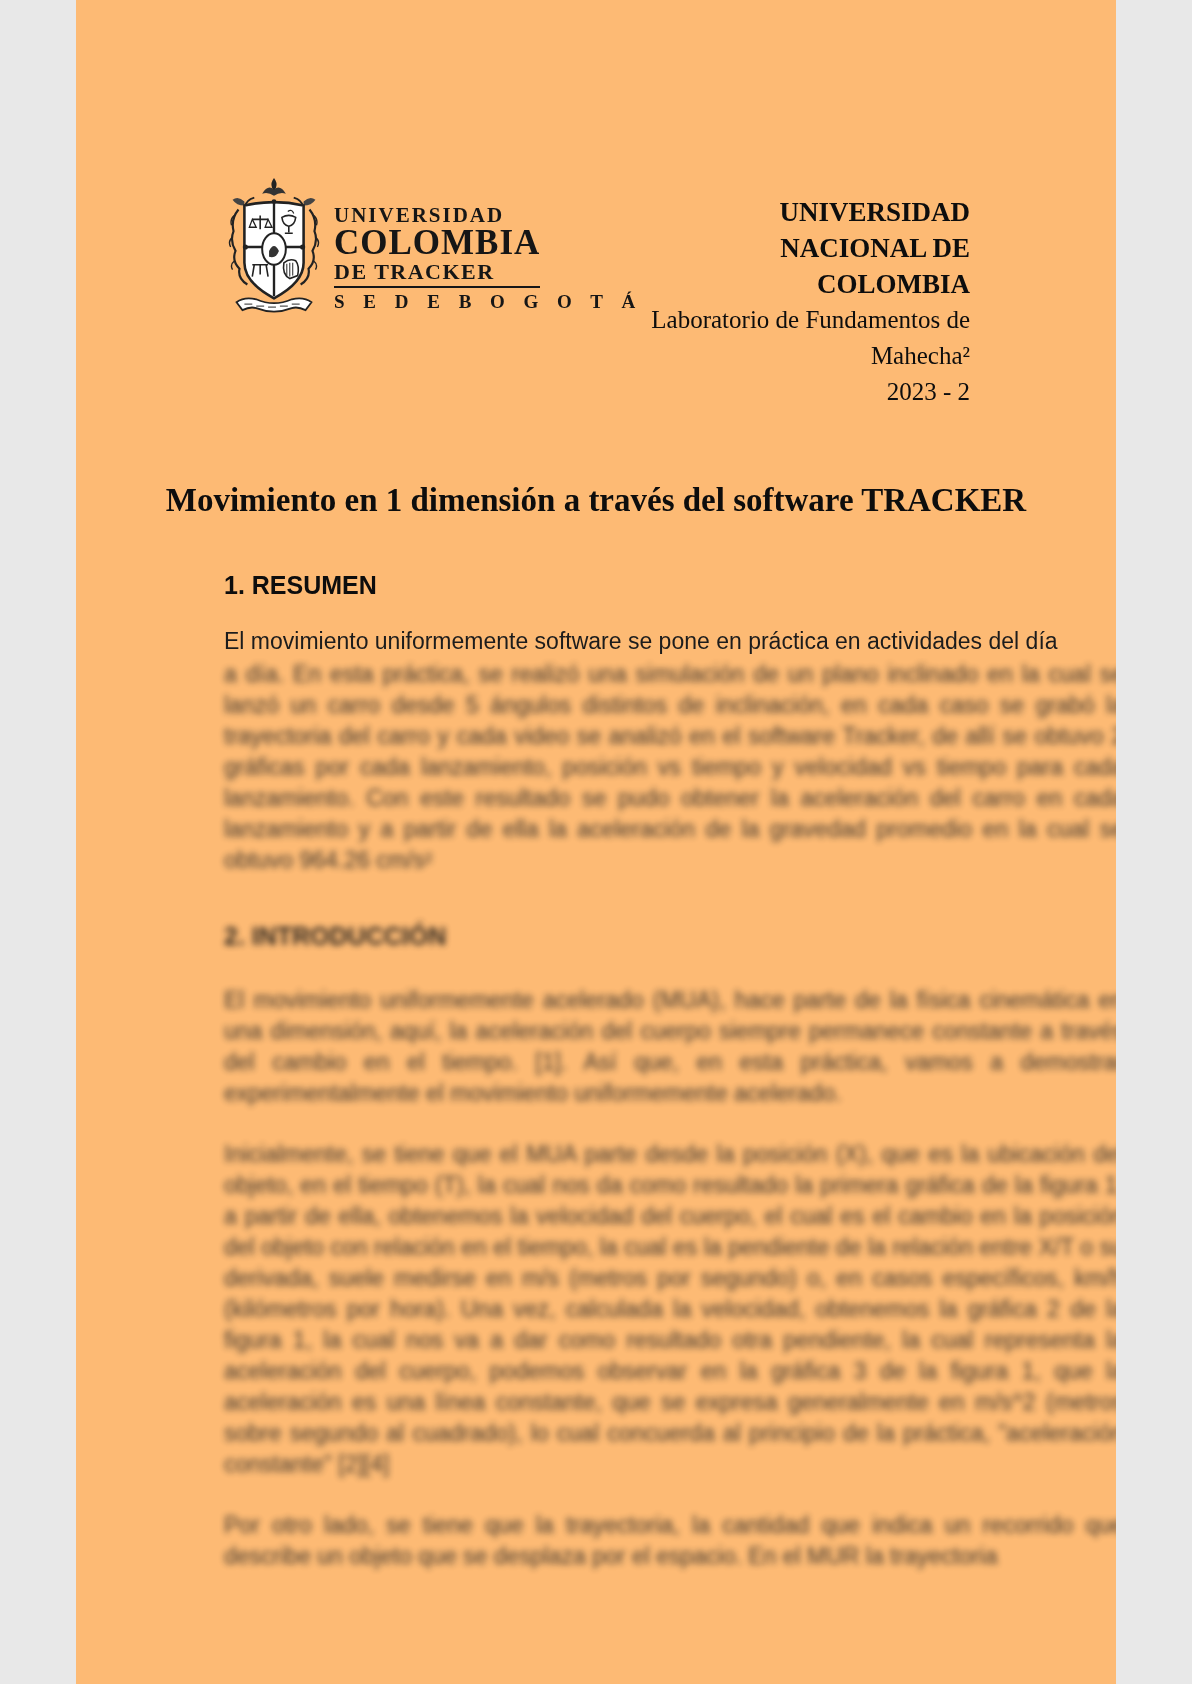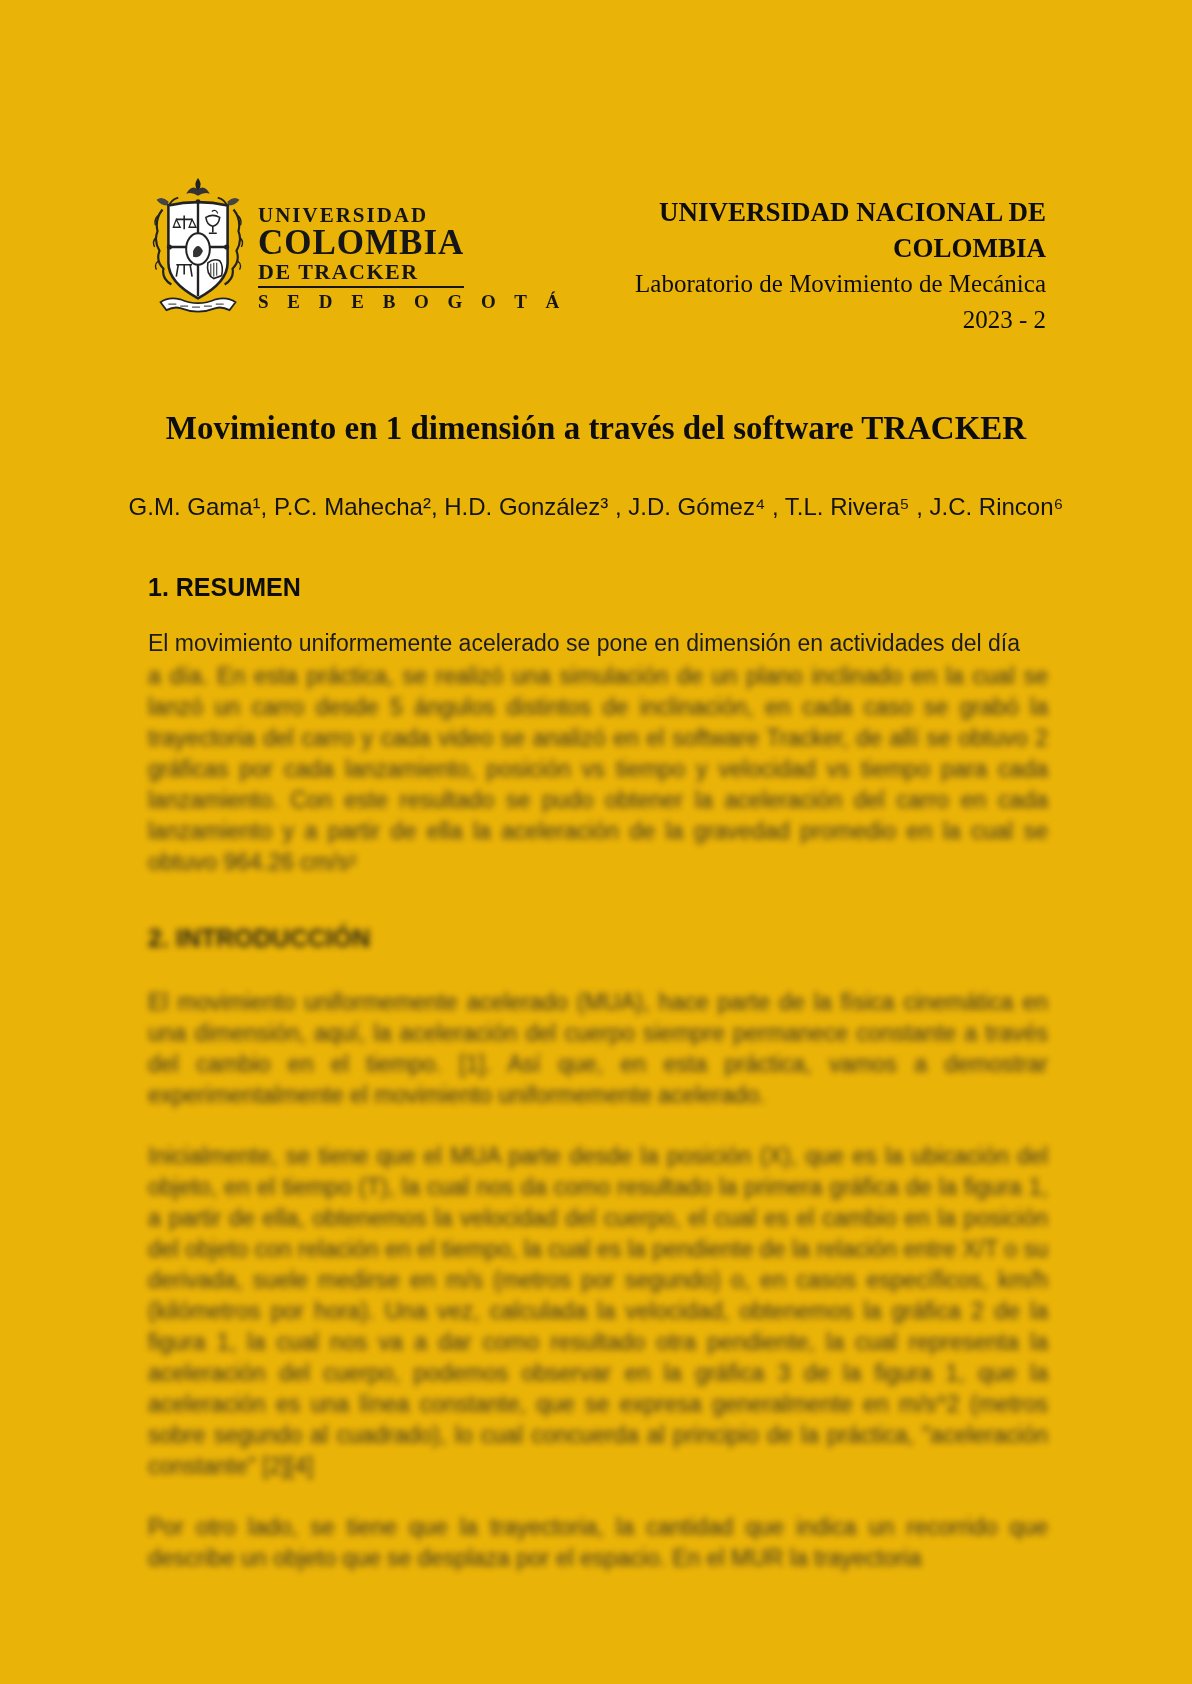--- a/index.html
+++ b/index.html
@@ -1,19 +1,19 @@
 <!DOCTYPE html>
 <html><head>
 <meta charset="utf-8">
 <style>
   html,body{margin:0;padding:0;background:#e8e8e8;}
   .page{
     position:relative;
-    width:1192px;height:1684px;
-    background:#eab308;
+    width:1040px;height:1684px;
+    background:#fdba74;
     margin:0 auto;
     font-family:"Liberation Sans",sans-serif;
     color:#111;
     overflow:hidden;
   }
   
   .header-row{
     display:flex;
     justify-content:space-between;
     align-items:flex-start;
@@ -155,32 +155,31 @@
       <div class="wordmark">
         <div class="wm-1">UNIVERSIDAD</div>
         <div class="wm-2">COLOMBIA</div>
         <div class="wm-3">DE TRACKER</div>
         <div class="wm-rule"></div>
         <div class="wm-4">S E D E  B O G O T Á</div>
       </div>
     </div>
     <div class="header-right">
       <div class="hr-institution">UNIVERSIDAD NACIONAL DE COLOMBIA</div>
-      <div class="hr-lab">Laboratorio de Movimiento de Mecánica</div>
+      <div class="hr-lab">Laboratorio de Fundamentos de Mahecha²</div>
       <div class="hr-term">2023 - 2</div>
     </div>
   </div>
 
   <div class="title">Movimiento en 1 dimensión a través del software TRACKER</div>
-  <div class="authors">G.M. Gama¹, P.C. Mahecha², H.D. González³ , J.D. Gómez⁴ , T.L. Rivera⁵ , J.C. Rincon⁶</div>
 
   <div class="content">
 
     <div class="section-heading">1. RESUMEN</div>
-    <div class="crisp-first-line">El movimiento uniformemente acelerado se pone en dimensión en actividades del día</div>
+    <div class="crisp-first-line">El movimiento uniformemente software se pone en práctica en actividades del día</div>
     <div class="para blurred cont">a día. En esta práctica, se realizó una simulación de un plano inclinado en la cual se lanzó un carro desde 5 ángulos distintos de inclinación, en cada caso se grabó la trayectoria del carro y cada video se analizó en el software Tracker, de allí se obtuvo 2 gráficas por cada lanzamiento, posición vs tiempo y velocidad vs tiempo para cada lanzamiento. Con este resultado se pudo obtener la aceleración del carro en cada lanzamiento y a partir de ella la aceleración de la gravedad promedio en la cual se obtuvo 964.26 cm/s²</div>
 
     <div class="section-heading blurred-heading" style="margin-top:46px;">2. INTRODUCCIÓN</div>
     <div class="para blurred" style="margin-top:34px;">El movimiento uniformemente acelerado (MUA), hace parte de la física cinemática en una dimensión, aquí, la aceleración del cuerpo siempre permanece constante a través del cambio en el tiempo. [1]. Así que, en esta práctica, vamos a demostrar experimentalmente el movimiento uniformemente acelerado.</div>
     <div class="para blurred" style="margin-top:30px;">Inicialmente, se tiene que el MUA parte desde la posición (X), que es la ubicación del objeto, en el tiempo (T), la cual nos da como resultado la primera gráfica de la figura 1, a partir de ella, obtenemos la velocidad del cuerpo, el cual es el cambio en la posición del objeto con relación en el tiempo, la cual es la pendiente de la relación entre X/T o su derivada, suele medirse en m/s (metros por segundo) o, en casos específicos, km/h (kilómetros por hora). Una vez, calculada la velocidad, obtenemos la gráfica 2 de la figura 1, la cual nos va a dar como resultado otra pendiente, la cual representa la aceleración del cuerpo, podemos observar en la gráfica 3 de la figura 1, que la aceleración es una línea constante, que se expresa generalmente en m/s^2 (metros sobre segundo al cuadrado), lo cual concuerda al principio de la práctica, "aceleración constante" [2][4]</div>
     <div class="para blurred" style="margin-top:30px;">Por otro lado, se tiene que la trayectoria, la cantidad que indica un recorrido que describe un objeto que se desplaza por el espacio. En el MUR la trayectoria</div>
 
   </div>
 </div>
 

